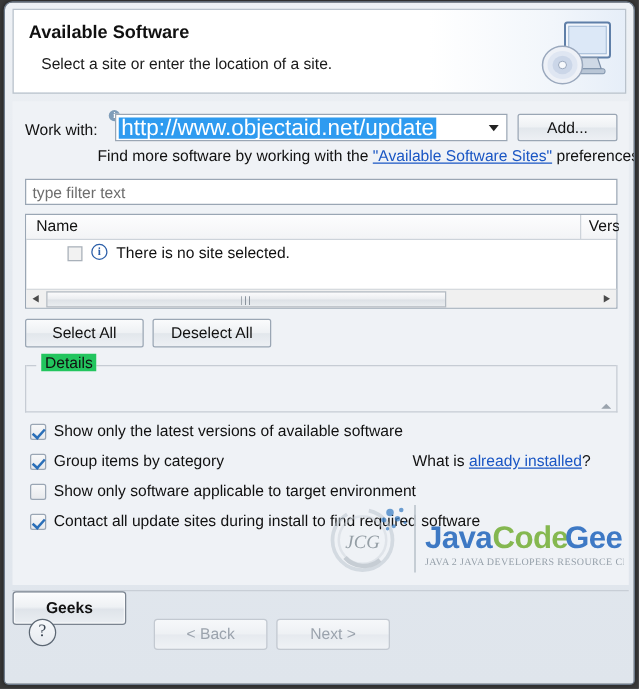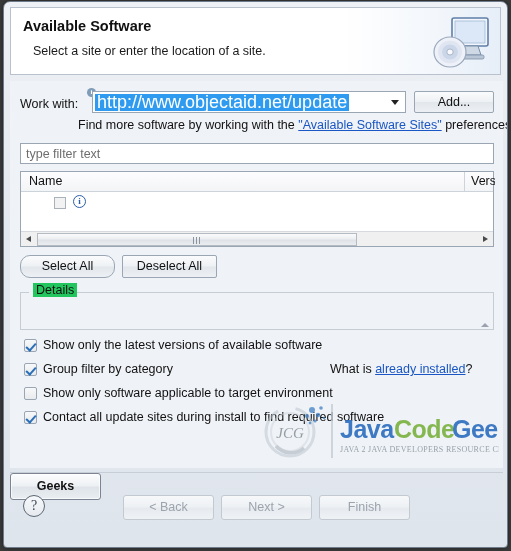--- a/index.html
+++ b/index.html
@@ -230,21 +230,21 @@
     background: repeating-linear-gradient(to right,#8b949e 0 1px,transparent 1px 3px);
   }
 
   
   .sbtn {
     position: absolute; top: 174px; height: 23px;
     background: linear-gradient(to bottom,#fafbfc 0%,#eef1f4 48%,#e2e7ec 52%,#edf0f4 100%);
     border: 1px solid #9aa6b4; border-radius: 2px;
     font-size: 12.5px; color: #111; text-align: center; line-height: 21px;
   }
-  #select-all { left: 10px; width: 95px; border-radius: 10px; }
+  #select-all { left: 10px; width: 95px; }
   #deselect-all { left: 112px; width: 95px; }
 
   
   #details {
     position: absolute; left: 10px; top: 211px;
     width: 474px; height: 38px;
     border: 1px solid #c6ccd4; border-top: none;
   }
   #details-top-l { position:absolute; left:0; top:0; width:8px; height:1px; background:#c6ccd4; }
   #details-top-r { position:absolute; left:56px; right:0; top:0; height:1px; background:#c6ccd4; }
@@ -371,20 +371,21 @@
 
     <div id="tree">
       <div id="tree-head">
         <span class="col-name">Name</span>
         <span class="sep"></span>
         <span class="col-version">Versi</span>
       </div>
       <div id="tree-row">
         <span id="row-check"></span>
         <span id="row-info">i</span>
+        <span id="row-label">There is no site selected.</span>
       </div>
       <div id="tree-hscroll">
         <span class="scroll-arrow" id="sc-left">
             <i></i>
           </span>
         <span id="sc-thumb">
             <em></em>
           </span>
         <span class="scroll-arrow" id="sc-right">
             <i></i>
@@ -401,21 +402,21 @@
       <span id="details-legend">Details</span>
       <span id="details-grip"></span>
     </div>
 
     <div class="cbrow" id="opt1">
       <span class="cb checked"></span>
       <span class="cblabel">Show only the latest versions of available software</span>
     </div>
     <div class="cbrow" id="opt2">
       <span class="cb checked"></span>
-      <span class="cblabel">Group filter by category</span>
+      <span class="cblabel">Group items by category</span>
     </div>
     <div class="cbrow" id="opt3">
       <span class="cb"></span>
       <span class="cblabel">Show only software applicable to target environment</span>
     </div>
     <div class="cbrow" id="opt4">
       <span class="cb checked"></span>
       <span class="cblabel">Contact all update sites during install to find required software</span>
     </div>
     <div class="cbrow" id="opt5">
@@ -450,17 +451,16 @@
         <text x="198" y="36" font-family="Liberation Sans, sans-serif" font-size="25" font-weight="bold" fill="#2f6fc0" letter-spacing="-0.5">Geeks</text>
         <text x="86" y="50" font-family="Liberation Serif, serif" font-size="8" fill="#8f9aa4" letter-spacing="0.3">JAVA 2 JAVA DEVELOPERS RESOURCE CENTER</text>
       </svg>
     </div>
   </div>
 
   <div id="footer">
     <div id="help-btn">?</div>
     <div class="fbtn" id="btn-next">Next &gt;</div>
     <div class="fbtn" id="btn-back">&lt; Back</div>
-    <div class="fbtn" id="btn-finish">Finish</div>
     <div id="btn-cancel">Geeks</div>
   </div>
 
 </div>
 
 </body></html>

